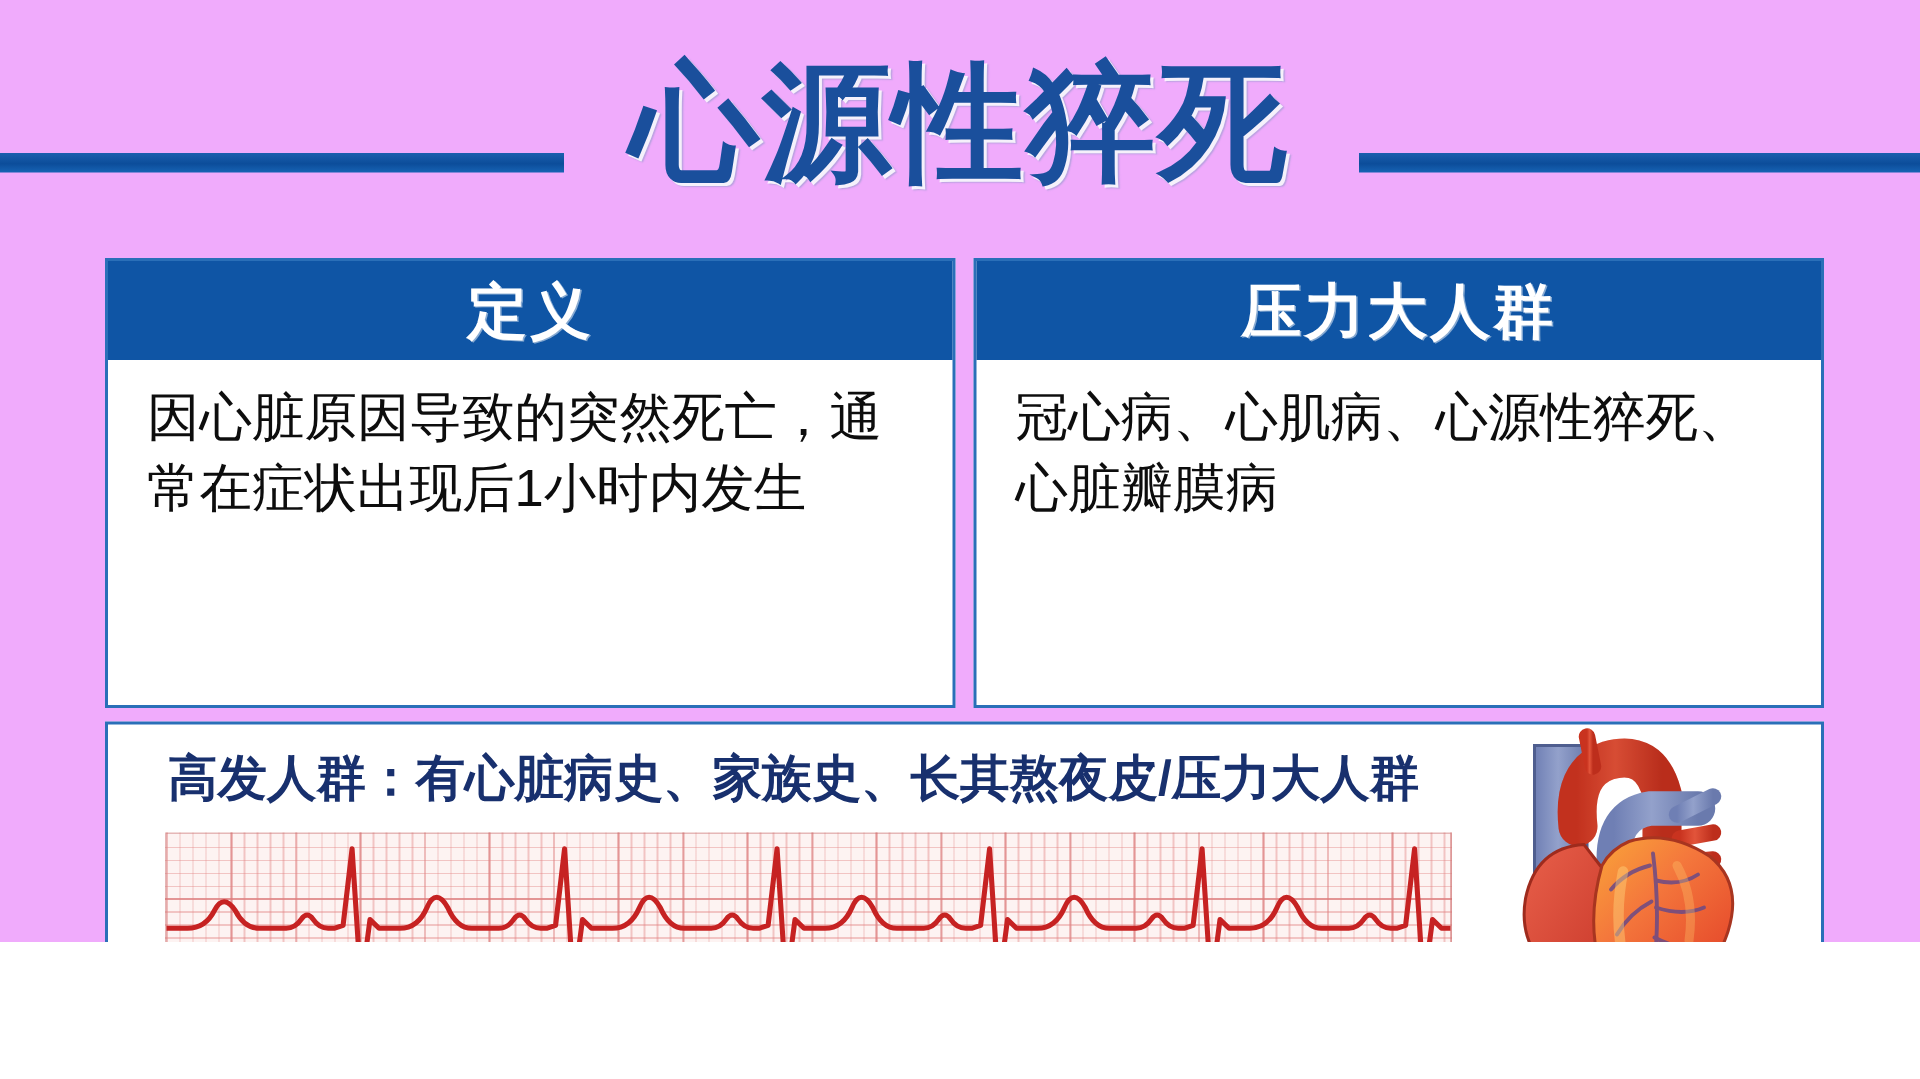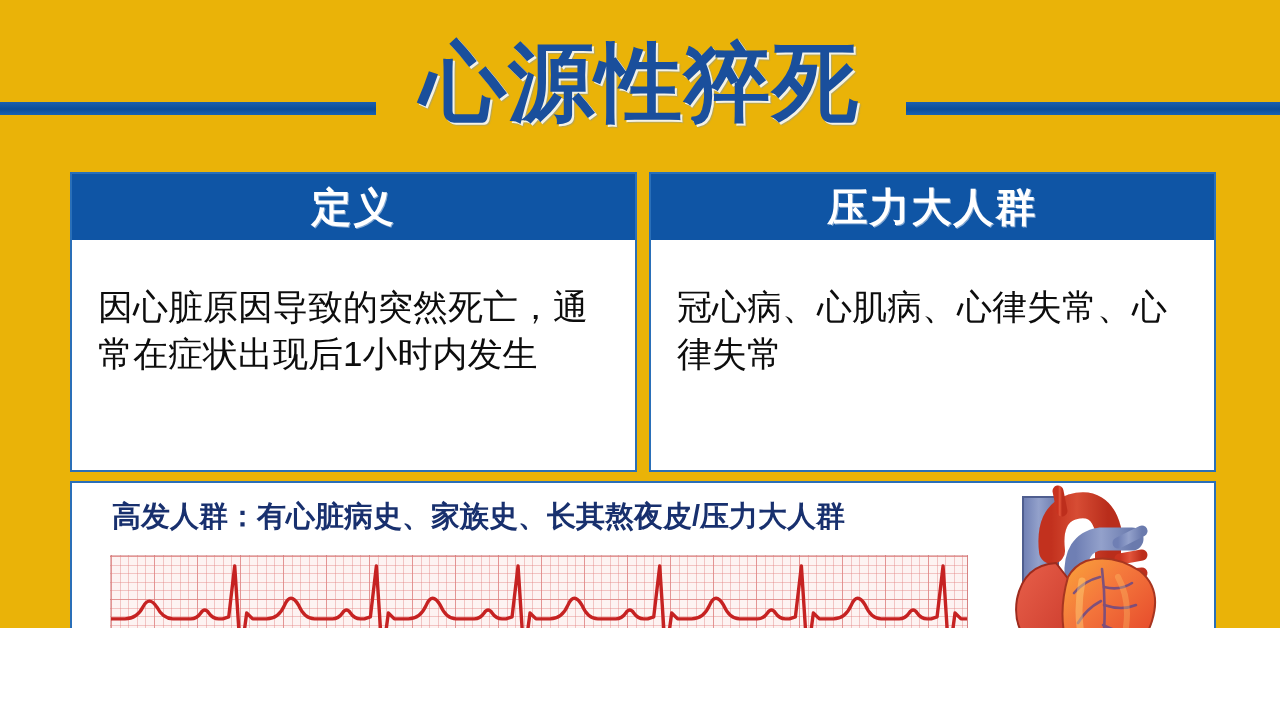--- a/index.html
+++ b/index.html
@@ -7,21 +7,21 @@
     padding: 0;
     background: #ffffff;
   }
   body {
     font-family: "Liberation Sans", "DejaVu Sans", sans-serif;
   }
   #page {
     position: relative;
     width: 1280px;
     height: 628px;
-    background: #eab308;
+    background: #f0abfc;
     overflow: hidden;
   }
 
   
   #title-band {
     position: absolute;
     left: 0;
     top: 26px;
     width: 1280px;
     height: 112px;
@@ -82,40 +82,39 @@
     flex: 0 0 auto;
   }
   .card-body {
     flex: 1 1 auto;
     padding: 16px 16px 18px 26px;
     font-size: 35px;
     line-height: 1.34;
     color: #0d0d0d;
     font-weight: 500;
     word-break: break-all;
-    margin-top: 28px;
   }
 
   
   #bottom-panel {
     position: absolute;
     left: 70px;
     top: 481px;
     width: 1146px;
     height: 213px;
     border: 2px solid #2a6fb8;
     background: #ffffff;
     box-sizing: border-box;
     overflow: hidden;
   }
   #risk-line {
     position: absolute;
     left: 40px;
     top: 14px;
-    font-size: 29px;
+    font-size: 33px;
     font-weight: bold;
     color: #18306e;
     white-space: nowrap;
     letter-spacing: 0px;
   }
 
   
   #ecg-strip {
     position: absolute;
     left: 38px;
@@ -156,21 +155,21 @@
 
   <div id="cards">
 
     <div class="card">
       <div class="card-header">定义</div>
       <div class="card-body">因心脏原因导致的突然死亡，通常在症状出现后1小时内发生</div>
     </div>
 
     <div class="card">
       <div class="card-header">压力大人群</div>
-      <div class="card-body">冠心病、心肌病、心律失常、心律失常</div>
+      <div class="card-body">冠心病、心肌病、心源性猝死、心脏瓣膜病</div>
     </div>
 
 
   </div>
 
   <div id="bottom-panel">
 
     <div id="risk-line">高发人群：有心脏病史、家族史、长其熬夜皮/压力大人群</div>
 
     <div id="ecg-strip">

